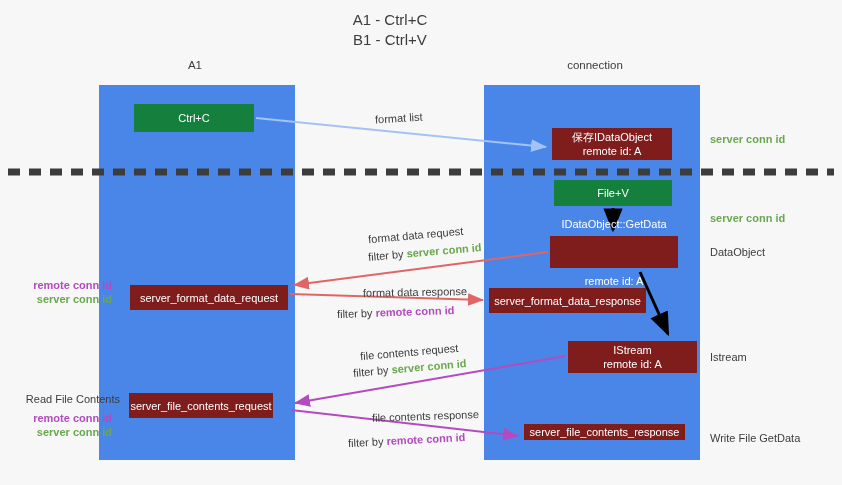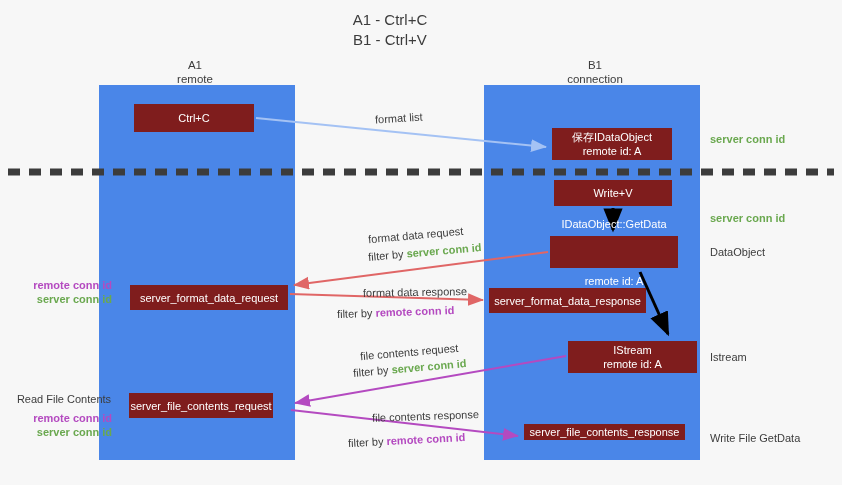--- a/index.html
+++ b/index.html
@@ -34,21 +34,21 @@
 
   
   .box{
     box-sizing:border-box;
     display:flex;flex-direction:column;
     align-items:center;justify-content:center;
     color:#ffffff;font-size:11px;line-height:14px;
     text-align:center;
     padding:2px 4px;
   }
-  .green{background:#7f1d1d;}
+  .green{background:#15803d;}
   .orange{background:#7f1d1d;}
 
   #box-ctrlc{left:134px;top:104px;width:120px;height:28px;}
   #box-save-ido{left:552px;top:128px;width:120px;height:32px;}
   #box-ctrlv{left:554px;top:180px;width:118px;height:26px;}
   #box-getdata{left:550px;top:236px;width:128px;height:32px;gap:43px;}
   #box-fmt-req{left:130px;top:277px;width:158px;height:25px;margin-top:8px;}
   #box-fmt-resp{left:489px;top:288px;width:157px;height:25px;}
   #box-istream{left:568px;top:341px;width:129px;height:32px;}
   #box-file-req{left:129px;top:393px;width:144px;height:25px;}
@@ -60,21 +60,21 @@
   .purple-t{color:#b44ac0;font-weight:bold;}
   .plain{color:#3c3c3c;}
 
   #lbl-srv-1{left:710px;top:132px;}
   #lbl-srv-2{left:710px;top:211px;}
   #lbl-dataobject{left:710px;top:245px;}
   #lbl-istream{left:710px;top:350px;}
   #lbl-writefile{left:710px;top:431px;}
 
   #lbl-left-mid{left:8px;top:278px;width:104px;text-align:right;}
-  #lbl-left-read{left:8px;top:392px;width:112px;text-align:center;}
+  #lbl-left-read{left:8px;top:392px;width:112px;text-align:right;}
   #lbl-left-read2{left:8px;top:411px;width:104px;text-align:right;}
 
   
   .cap{font-size:11px;line-height:15px;color:#3c3c3c;white-space:nowrap;}
   .cap b{font-weight:bold;}
 
   #cap-format-list{left:375px;top:111px;transform:rotate(-3.5deg);}
   #cap-fmt-req{left:368px;top:228px;transform:rotate(-5deg);}
   #cap-fmt-req2{left:368px;top:245px;transform:rotate(-5deg);}
   #cap-fmt-resp{left:363px;top:285px;transform:rotate(-1deg);}
@@ -91,24 +91,22 @@
 
 <div class="stage">
 
   <div class="abs" id="title">
     <div>A1 - Ctrl+C</div>
     <div>B1 - Ctrl+V</div>
   </div>
 
   <div class="abs col-head" id="head-a1">
     <div>A1</div>
-    <div>remote</div>
   </div>
   <div class="abs col-head" id="head-b1">
-    <div>B1</div>
     <div>connection</div>
   </div>
 
   <div class="abs lane" id="lane-a1"></div>
   <div class="abs lane" id="lane-b1"></div>
 
   <svg class="overlay">
     <defs>
       <marker id="ah-blue" markerWidth="9" markerHeight="9" refX="7.5" refY="3.2" orient="auto">
         <path d="M0,0 L8,3.2 L0,6.4 z" fill="#a4c2f4"></path>
@@ -144,21 +142,21 @@
   <div class="abs box green" id="box-ctrlc">
     <span>Ctrl+C</span>
   </div>
 
   <div class="abs box orange" id="box-save-ido">
     <span>保存IDataObject</span>
     <span>remote id: A</span>
   </div>
 
   <div class="abs box green" id="box-ctrlv">
-    <span>Write+V</span>
+    <span>File+V</span>
   </div>
 
   <div class="abs box orange" id="box-getdata">
     <span>IDataObject::GetData</span>
     <span>remote id: A</span>
   </div>
 
   <div class="abs box orange" id="box-fmt-req">
     <span>server_format_data_request</span>
   </div>

